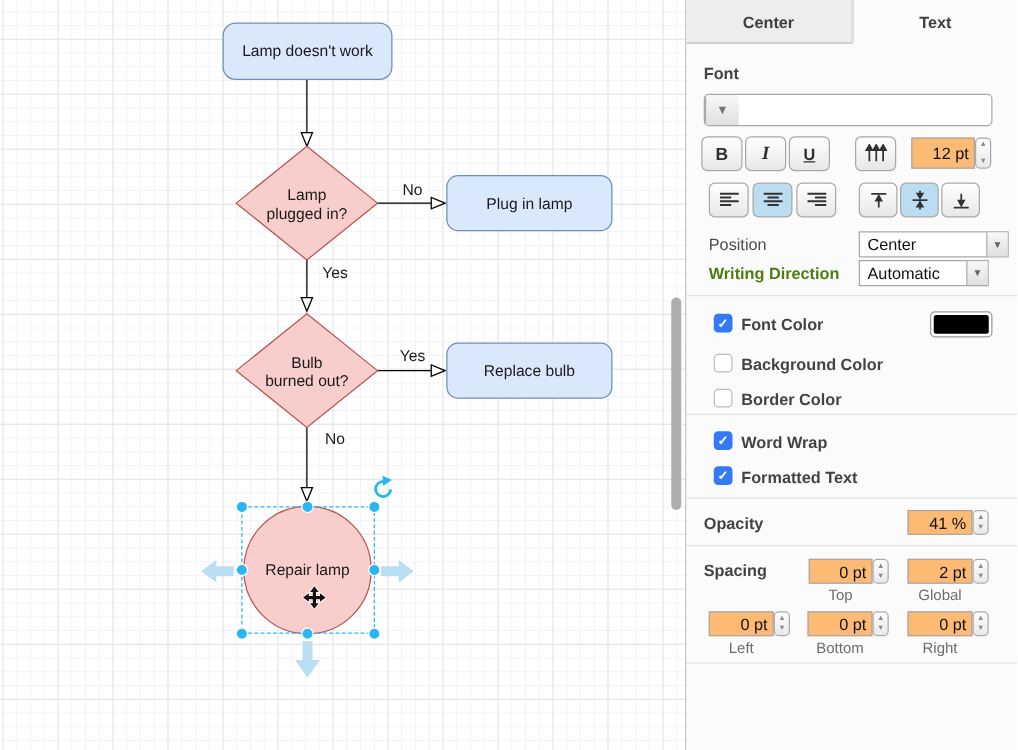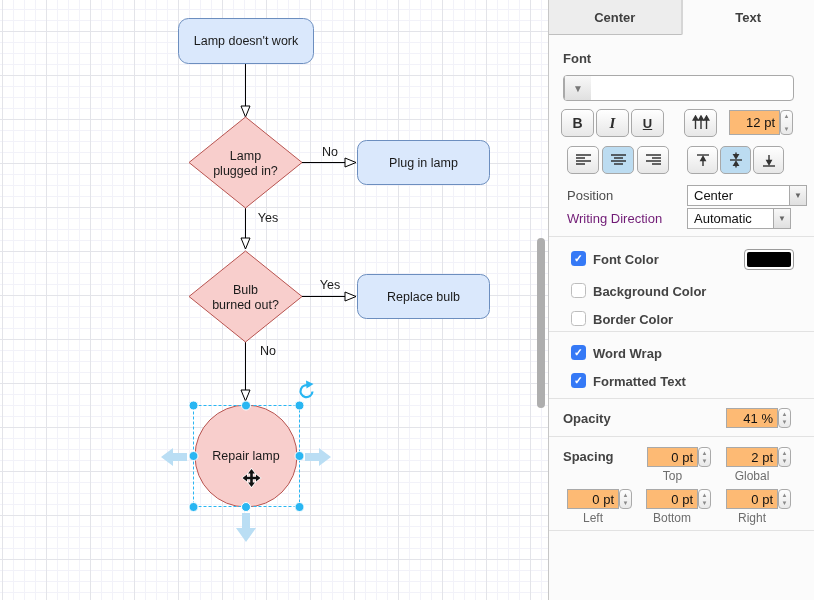--- a/index.html
+++ b/index.html
@@ -265,21 +265,21 @@
             <polygon points="8,11.5 5.8,7.5 10.2,7.5"></polygon>
           </g>
         </svg>
     </div>
 
     <div class="row-label" style="left:18px; top:188px; font-weight:400; color:#4d4d4d;">Position</div>
     <div class="select" style="left:138px; top:185px; width:120px; height:21px;">
       <span class="val">Center</span>
       <span class="arrow-btn">▼</span>
     </div>
-    <div class="row-label" style="left:18px; top:211px; font-weight:400; color:#701a75;">Writing Direction</div>
+    <div class="row-label" style="left:18px; top:211px; font-weight:700; color:#4d7c0f;">Writing Direction</div>
     <div class="select" style="left:138px; top:208px; width:104px; height:21px;">
       <span class="val">Automatic</span>
       <span class="arrow-btn">▼</span>
     </div>
 
     <div class="hr" style="top:236px;"></div>
 
     <span class="cb on" style="left:22px; top:251px;"></span>
     <div class="row-label" style="left:44px; top:252px;">Font Color</div>
     <div class="swatch" style="left:195px; top:249px;">

